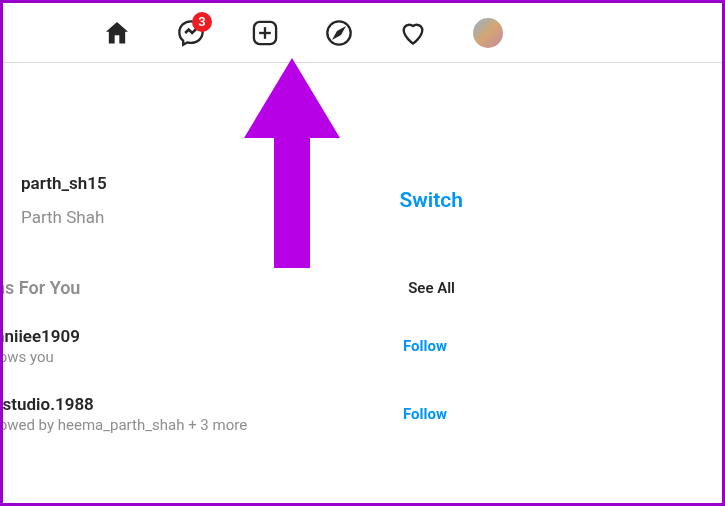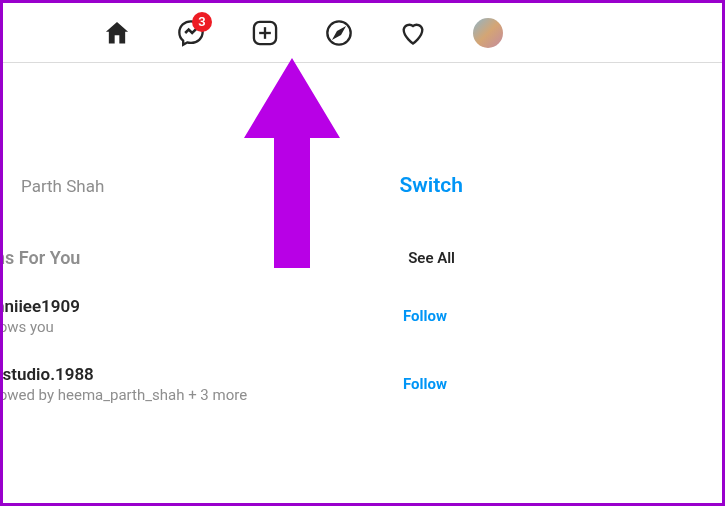--- a/index.html
+++ b/index.html
@@ -66,21 +66,21 @@
       margin-bottom: 50px;
     }
     .user-text .username {
       font-size: 17px;
       font-weight: 600;
       color: #262626;
     }
     .user-text .displayname {
       font-size: 17px;
       color: #8e8e8e;
-      margin-top: 2px;
+      margin-top: 14px;
     }
     .action-link {
       font-size: 21px;
       font-weight: 600;
       color: #0095f6;
       cursor: pointer;
     }
     .suggestions-header {
       display: flex;
       align-items: center;
@@ -165,20 +165,21 @@
     <svg viewBox="0 0 24 24" fill="none" stroke="#262626" stroke-width="2">
         <path d="M12 21s-8-5.5-8-12a5 5 0 0 1 8-3 5 5 0 0 1 8 3c0 6.5-8 12-8 12z"></path>
       </svg>
   </div>
   <div class="avatar"></div>
 </div>
 
 <div class="content">
   <div class="user-row">
     <div class="user-text">
+      <div class="username">parth_sh15</div>
       <div class="displayname">Parth Shah</div>
     </div>
     <div class="action-link">Switch</div>
   </div>
 
   <div class="suggestions-header">
     <div class="suggestions-label">ns For You</div>
     <div class="see-all">See All</div>
   </div>
 

